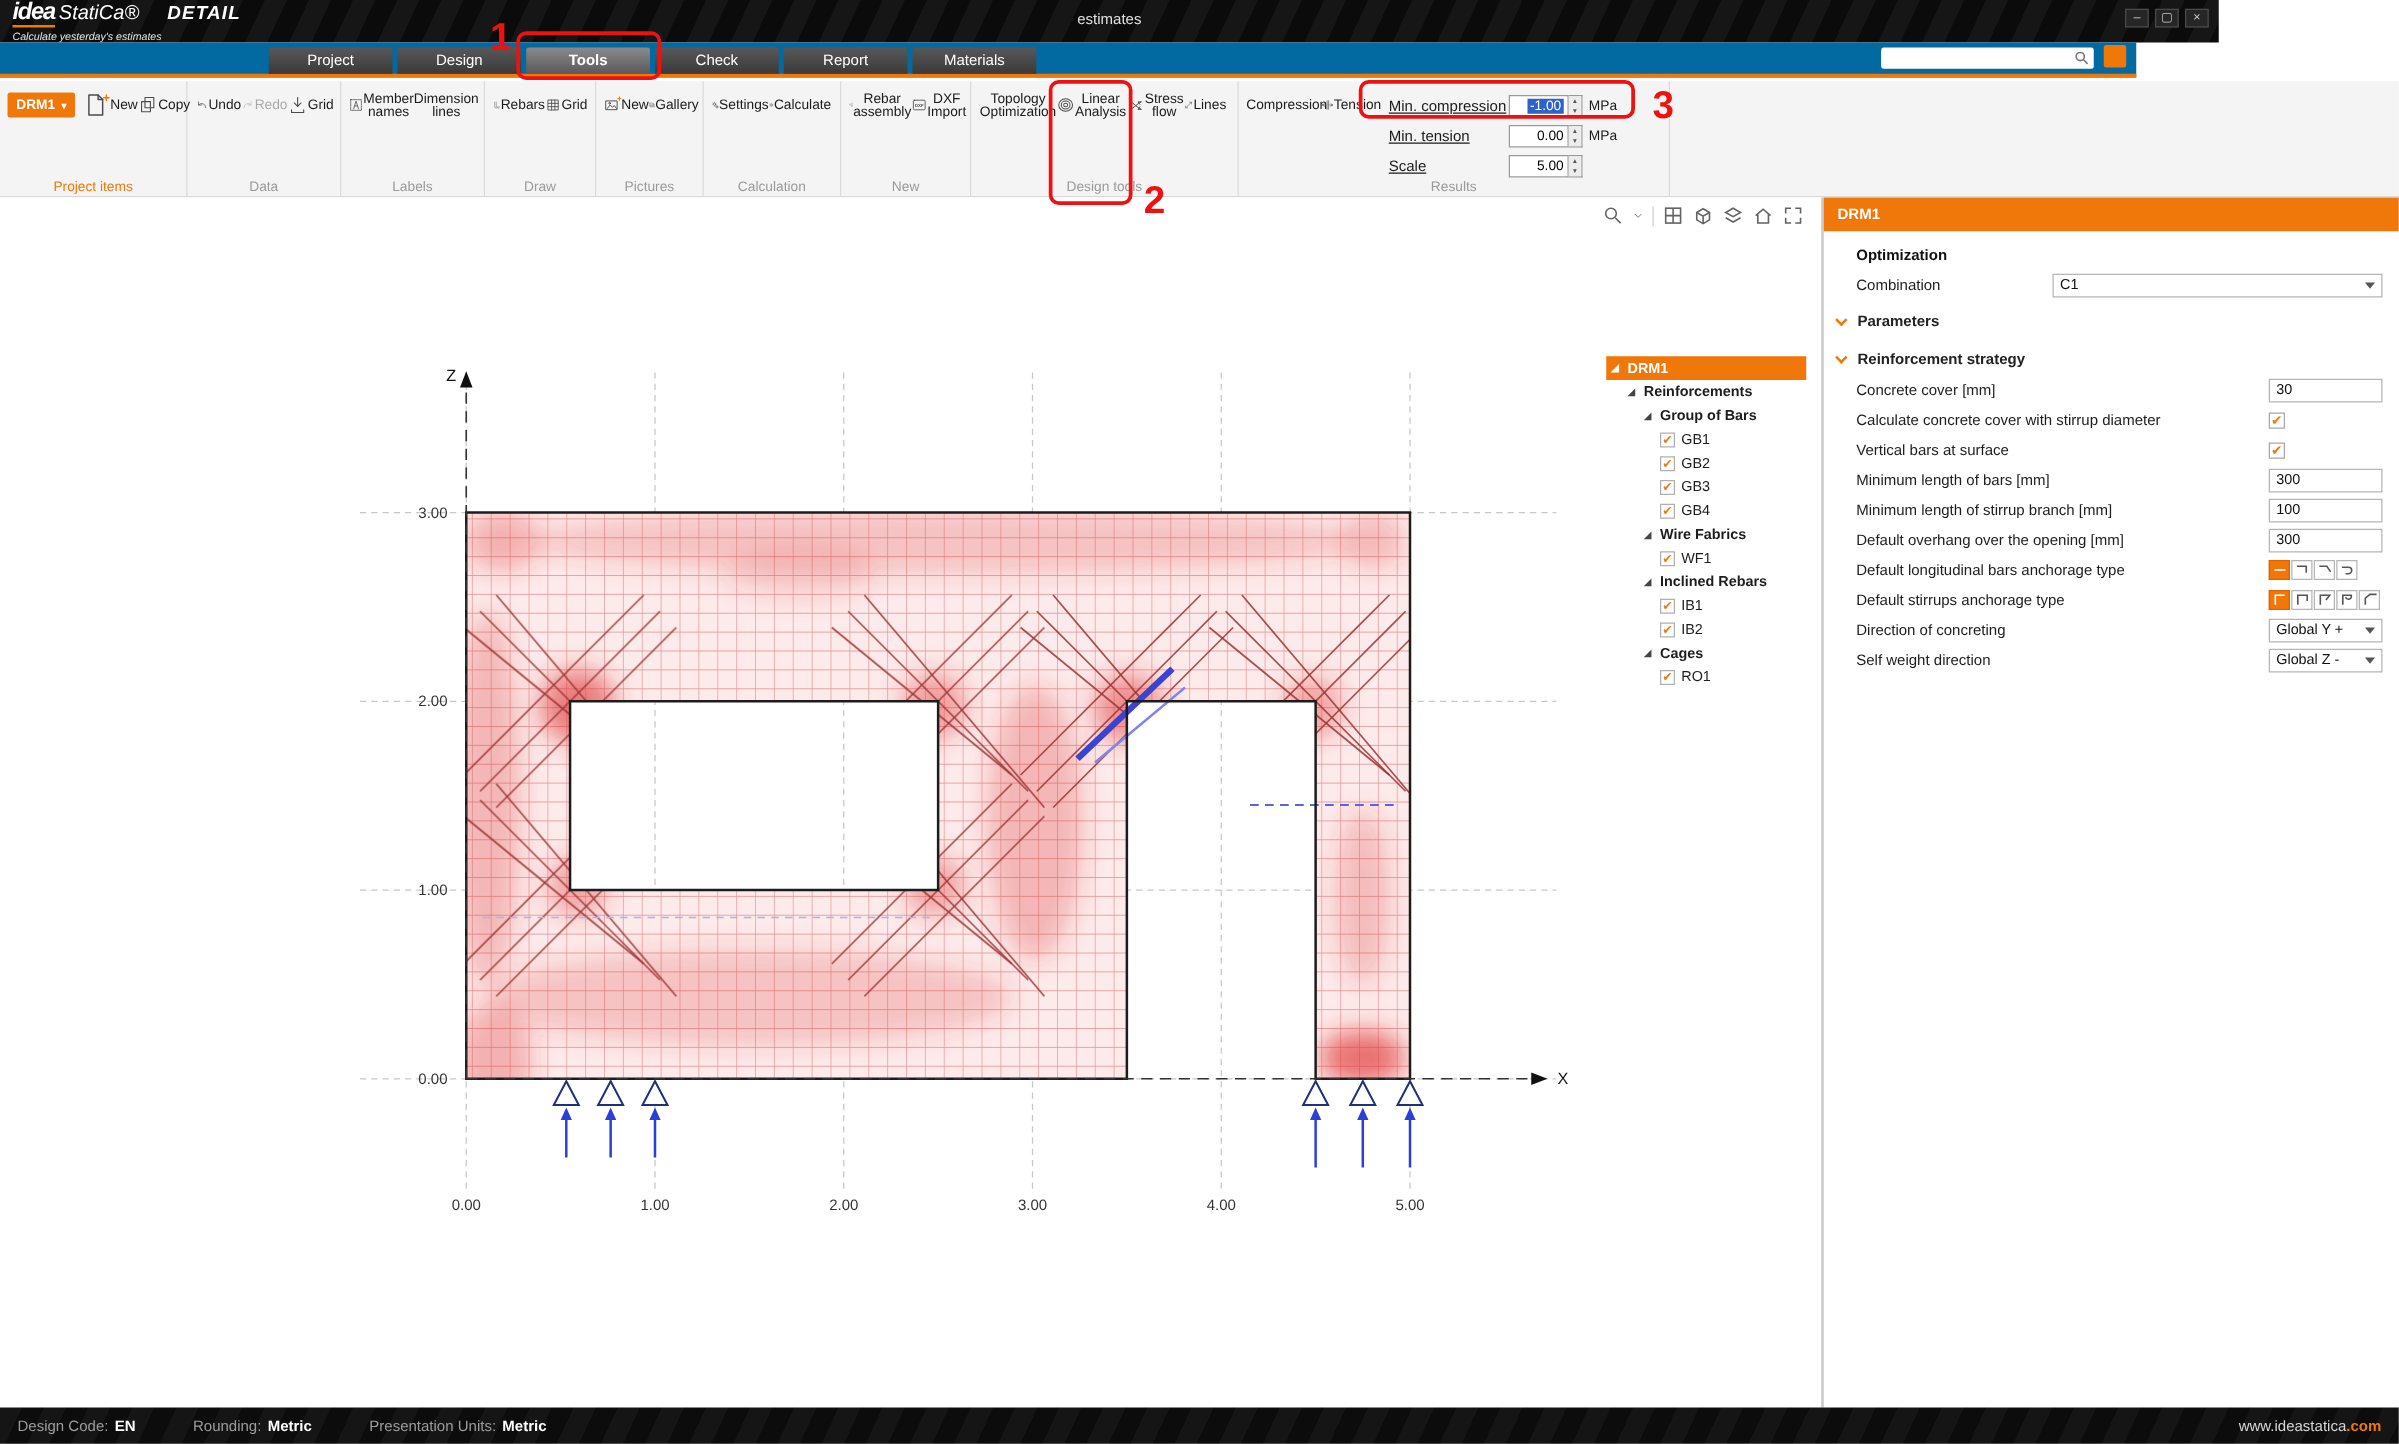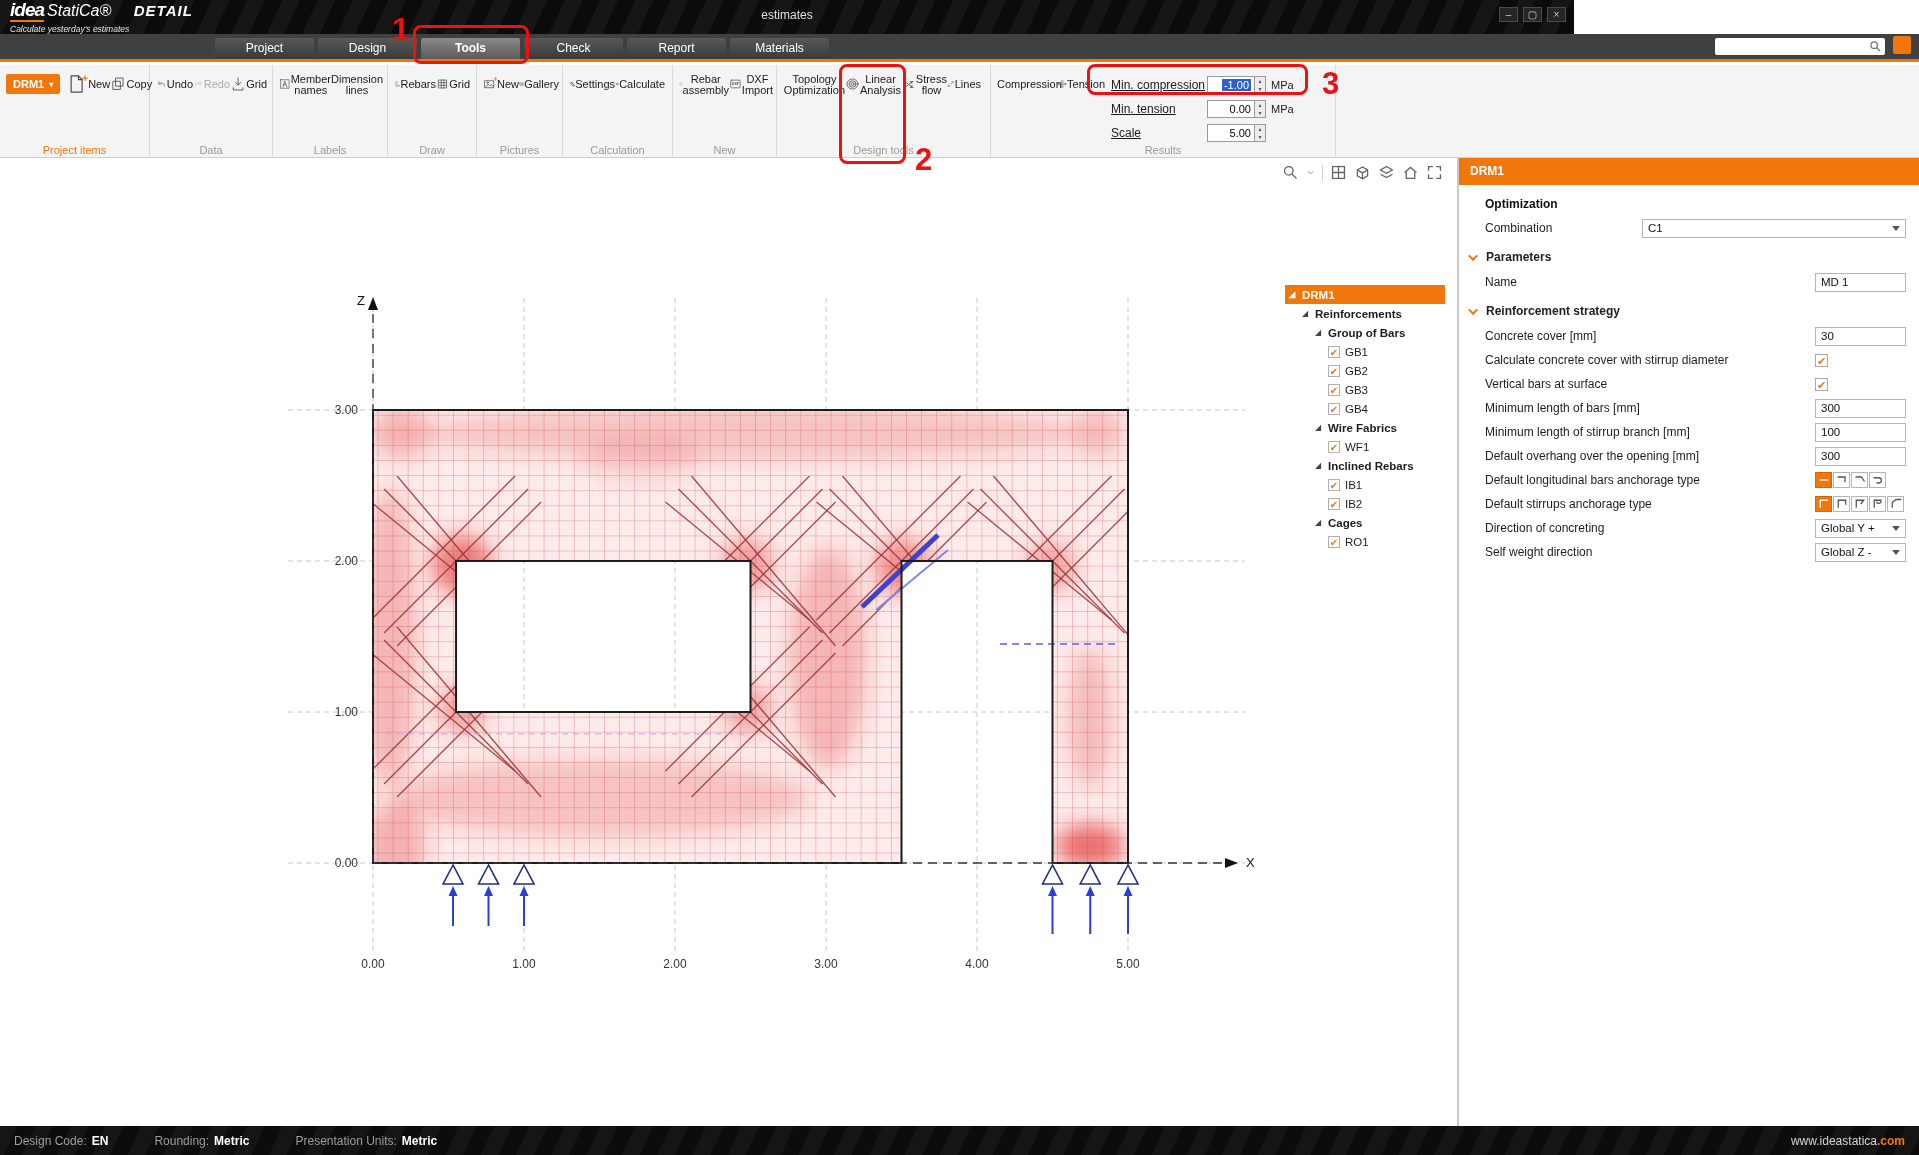--- a/index.html
+++ b/index.html
@@ -1,39 +1,39 @@
 <!DOCTYPE html>
 <html><head>
 <meta charset="utf-8">
 <style>
   * { margin:0; padding:0; box-sizing:border-box; }
   html,body { width:1919px; height:1155px; overflow:hidden; background:#fff;
     font-family:"Liberation Sans", sans-serif; }
   .app { position:absolute; inset:0; }
 
   
-  .titlebar { position:absolute; left:0; top:0; width:1574px; height:34px;
+  .titlebar { position:absolute; left:0; top:0; width:1775px; height:34px;
     background:repeating-linear-gradient(115deg,#161616 0 16px,#0b0b0b 16px 32px);
     color:#fff; }
   .logo { position:absolute; left:10px; top:2px; line-height:16px; }
   .brand { font-style:italic; font-weight:900; font-size:19px; letter-spacing:-1px;
     border-bottom:2px solid #F0780A; padding-bottom:0px; }
   .brand2 { font-style:italic; font-size:16px; margin-left:3px; }
   .product { font-style:italic; font-weight:bold; font-size:15px; margin-left:18px; letter-spacing:1px; }
   .tagline { font-style:italic; font-size:8.5px; color:#e8e8e8; margin-top:2px; }
   .doc-title { position:absolute; left:50%; top:8px; transform:translateX(-50%);
     font-size:12px; color:#e0e0e0; }
   .winbtns { position:absolute; right:8px; top:7px; display:flex; gap:5px; }
   .winbtn { width:19px; height:15px; background:#262626; border:1px solid #4a4a4a;
     color:#c9c9c9; font-size:10px; line-height:13px; text-align:center; }
   .help-sq { position:absolute; right:8px; top:2px; width:18px; height:18px; background:#F0780A; border-radius:2px; }
 
   
-  .tabbar { position:absolute; left:0; top:34px; width:1919px; height:28px;
-    background:#404040; border-bottom:3px solid #F0780A; }
+  .tabbar { position:absolute; left:0; top:34px; width:1709px; height:28px;
+    background:#0369a1; border-bottom:3px solid #F0780A; }
   .tabs { position:absolute; left:215px; top:4px; display:flex; gap:4px; }
   .tab { width:99px; height:21px; text-align:center; line-height:21px; font-size:12px;
     color:#fff; background:linear-gradient(#585858,#3a3a3a); border-radius:2px 2px 0 0;
     cursor:default; }
   .tab.sel { background:linear-gradient(#8a8a8a,#5a5a5a); font-weight:bold; }
   .searchbox { position:absolute; right:34px; top:4px; width:170px; height:17px;
     background:#fff; border-radius:2px; display:flex; align-items:center; }
   .searchbox input { flex:1; border:none; outline:none; font-size:11px; padding:0 4px;
     font-family:"Liberation Sans",sans-serif; }
 
@@ -634,26 +634,20 @@
             <span class="plabel">Combination</span>
             <div class="pval dd wide">
               <span>C1</span>
               <span class="caret"></span>
             </div>
           </div>
           <div class="psec">
             <span class="chev"></span>
             <span class="sectxt">Parameters</span>
           </div>
-          <div class="prow">
-            <span class="plabel">Name</span>
-            <div class="pval">
-              <span>MD 1</span>
-            </div>
-          </div>
           <div class="psec">
             <span class="chev"></span>
             <span class="sectxt">Reinforcement strategy</span>
           </div>
           <div class="prow">
             <span class="plabel">Concrete cover [mm]</span>
             <div class="pval">
               <span>30</span>
             </div>
           </div>

